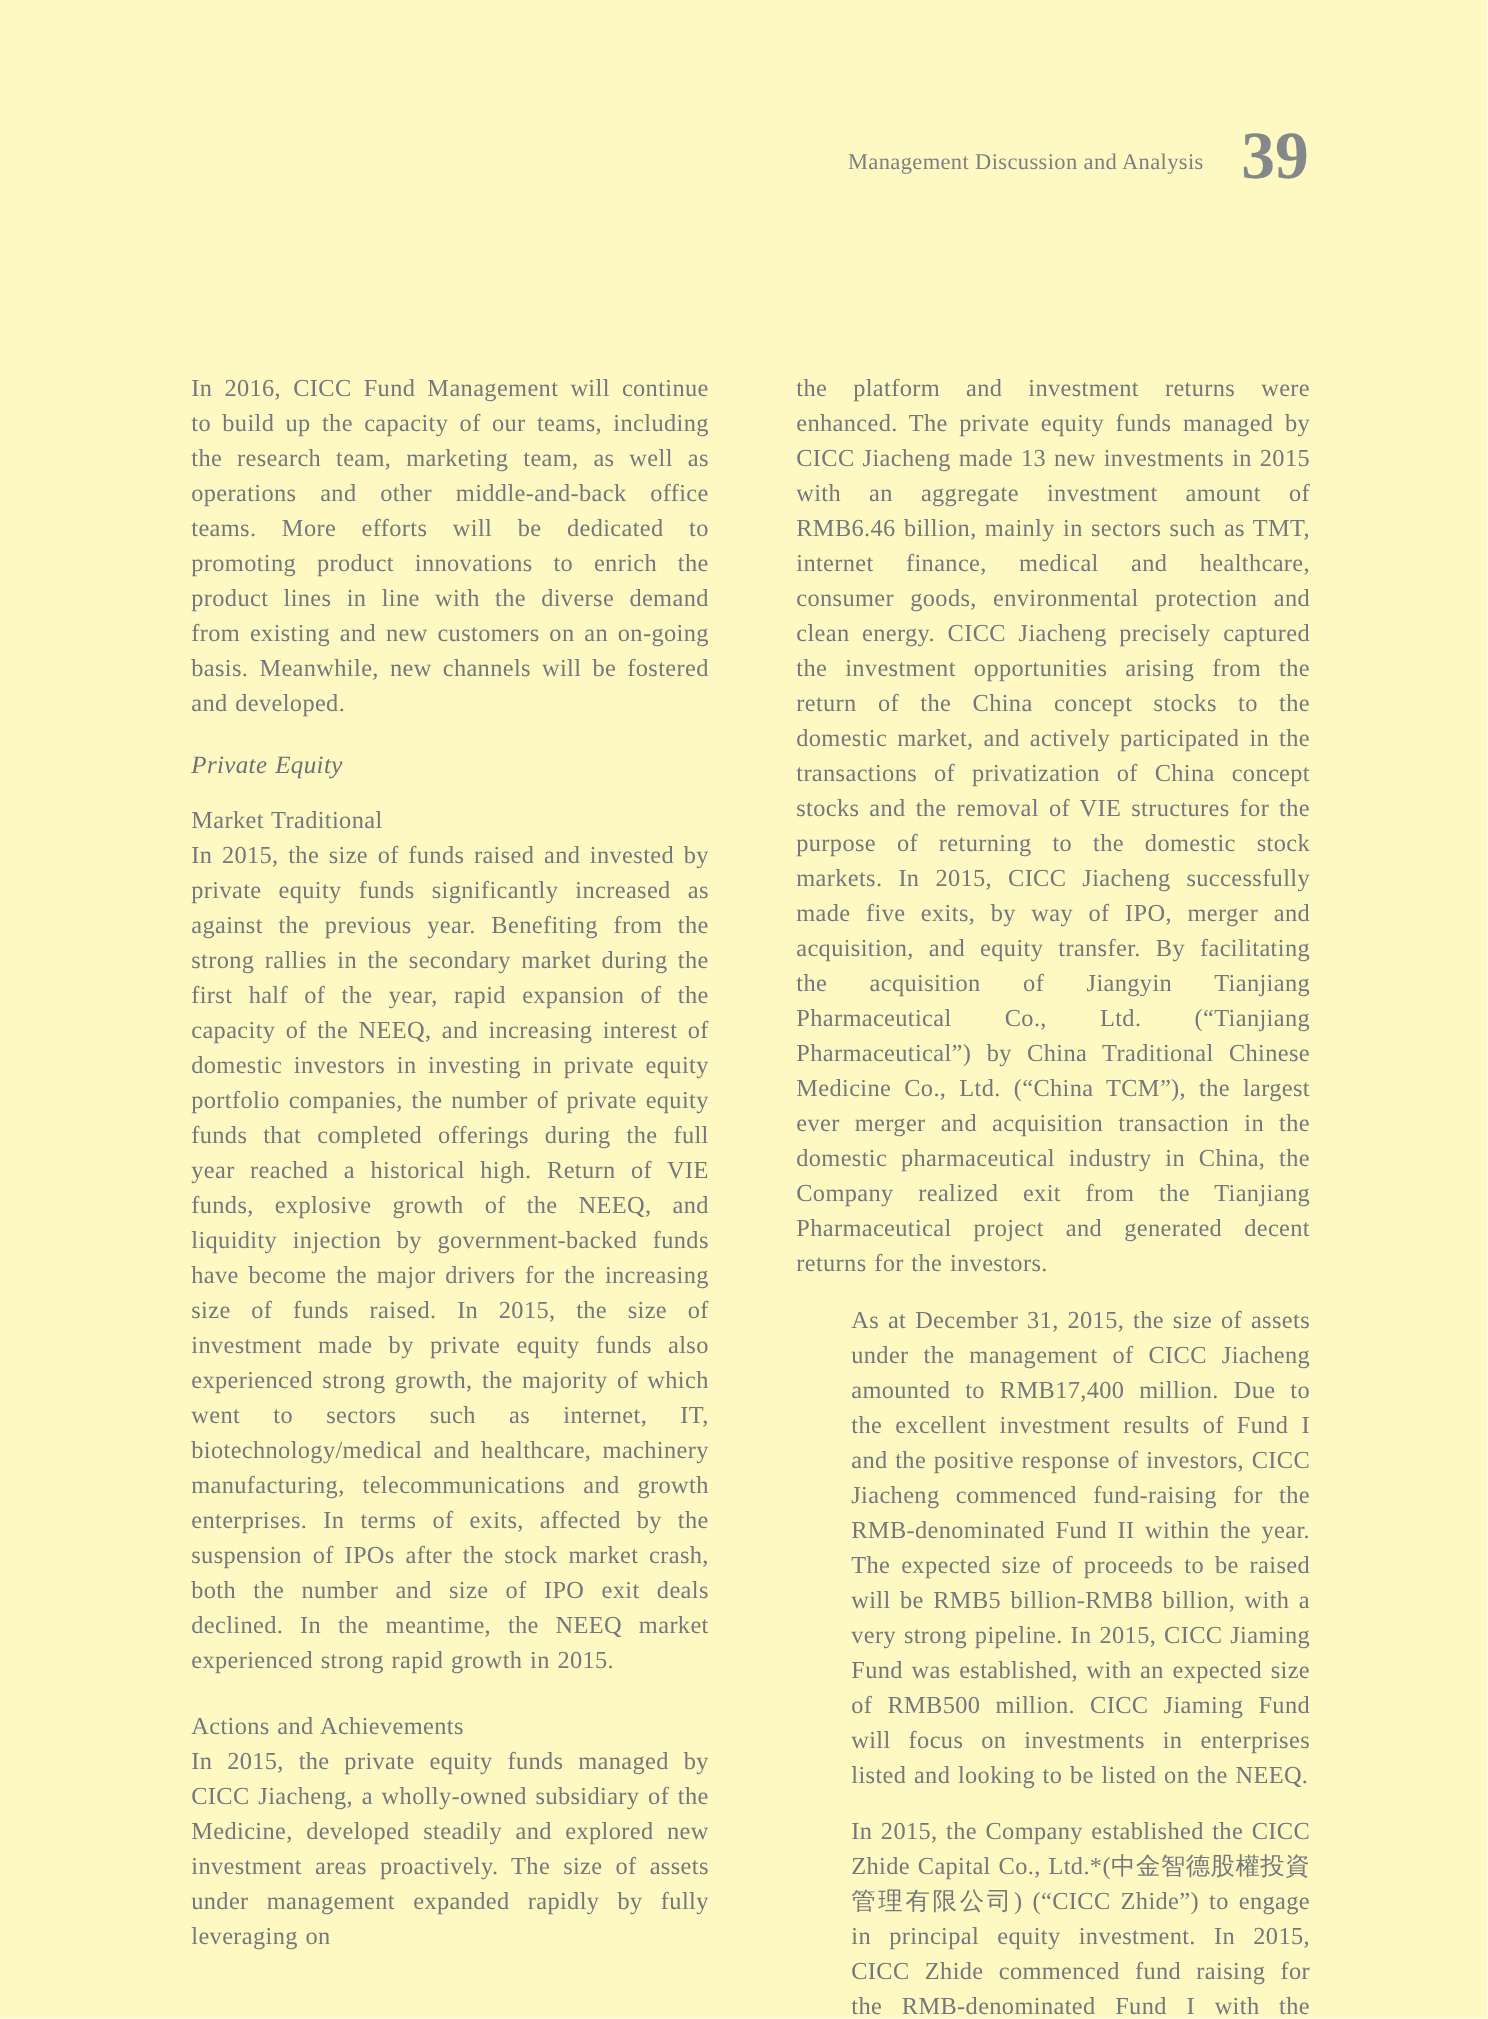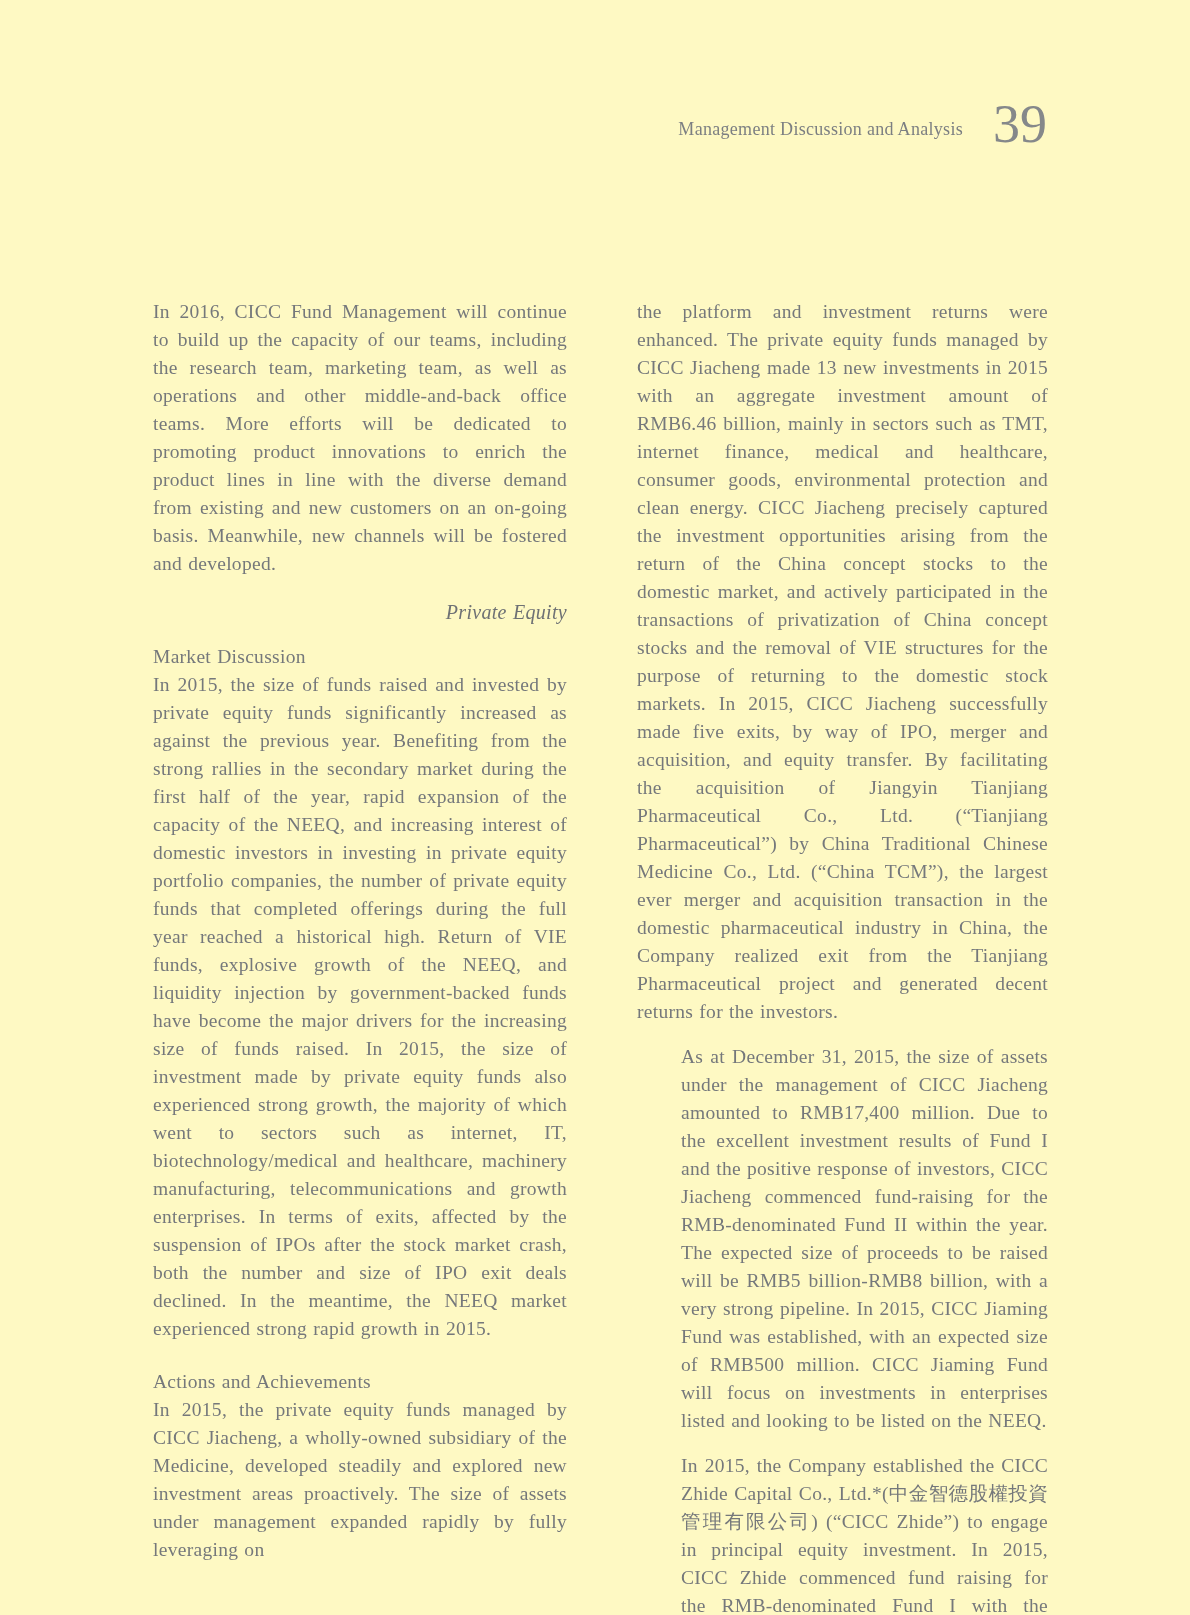--- a/index.html
+++ b/index.html
@@ -31,21 +31,21 @@
     font-size: 18px;
     letter-spacing: 0.3px;
     color: #7c7f82;
   }
   .page-number {
     font-size: 54px;
     line-height: 1;
     color: #85888a;
     position: relative;
     top: 7px;
-    font-weight: 400;
+    font-weight: 700;
   }
 
   
   .col {
     position: absolute;
     top: 298px;
     font-size: 19.5px;
     line-height: 28px;
     text-align: justify;
     letter-spacing: 0.015em;
@@ -64,21 +64,21 @@
     text-align: left;
   }
 
   .italic-heading {
     font-style: italic;
     font-weight: 400;
     font-size: 20px;
     line-height: 28px;
     margin: 20px 0 17px 0;
     color: #6e7174;
-    text-align: right;
+    text-align: left;
   }
 
   .actions-section { margin-top: 25px; }
 
   .col-right p + p { margin-top: 17px; margin-left: 44px; }
 </style>
 </head>
 <body>
 
 <div class="page">
@@ -90,21 +90,21 @@
 
   <section class="col col-left">
 
     <div>
       <p>In 2016, CICC Fund Management will continue to build up the capacity of our teams, including the research team, marketing team, as well as operations and other middle-and-back office teams. More efforts will be dedicated to promoting product innovations to enrich the product lines in line with the diverse demand from existing and new customers on an on-going basis. Meanwhile, new channels will be fostered and developed.</p>
     </div>
 
     <div class="italic-heading">Private Equity</div>
 
     <div>
-      <div class="subheading">Market Discussion</div>
+      <div class="subheading">Market Traditional</div>
       <p>In 2015, the size of funds raised and invested by private equity funds significantly increased as against the previous year. Benefiting from the strong rallies in the secondary market during the first half of the year, rapid expansion of the capacity of the NEEQ, and increasing interest of domestic investors in investing in private equity portfolio companies, the number of private equity funds that completed offerings during the full year reached a historical high. Return of VIE funds, explosive growth of the NEEQ, and liquidity injection by government-backed funds have become the major drivers for the increasing size of funds raised. In 2015, the size of investment made by private equity funds also experienced strong growth, the majority of which went to sectors such as internet, IT, biotechnology/medical and healthcare, machinery manufacturing, telecommunications and growth enterprises. In terms of exits, affected by the suspension of IPOs after the stock market crash, both the number and size of IPO exit deals declined. In the meantime, the NEEQ market experienced strong rapid growth in 2015.</p>
     </div>
 
     <div class="actions-section">
       <div class="subheading">Actions and Achievements</div>
       <p>In 2015, the private equity funds managed by CICC Jiacheng, a wholly-owned subsidiary of the Medicine, developed steadily and explored new investment areas proactively. The size of assets under management expanded rapidly by fully leveraging on</p>
     </div>
 
   </section>
 

